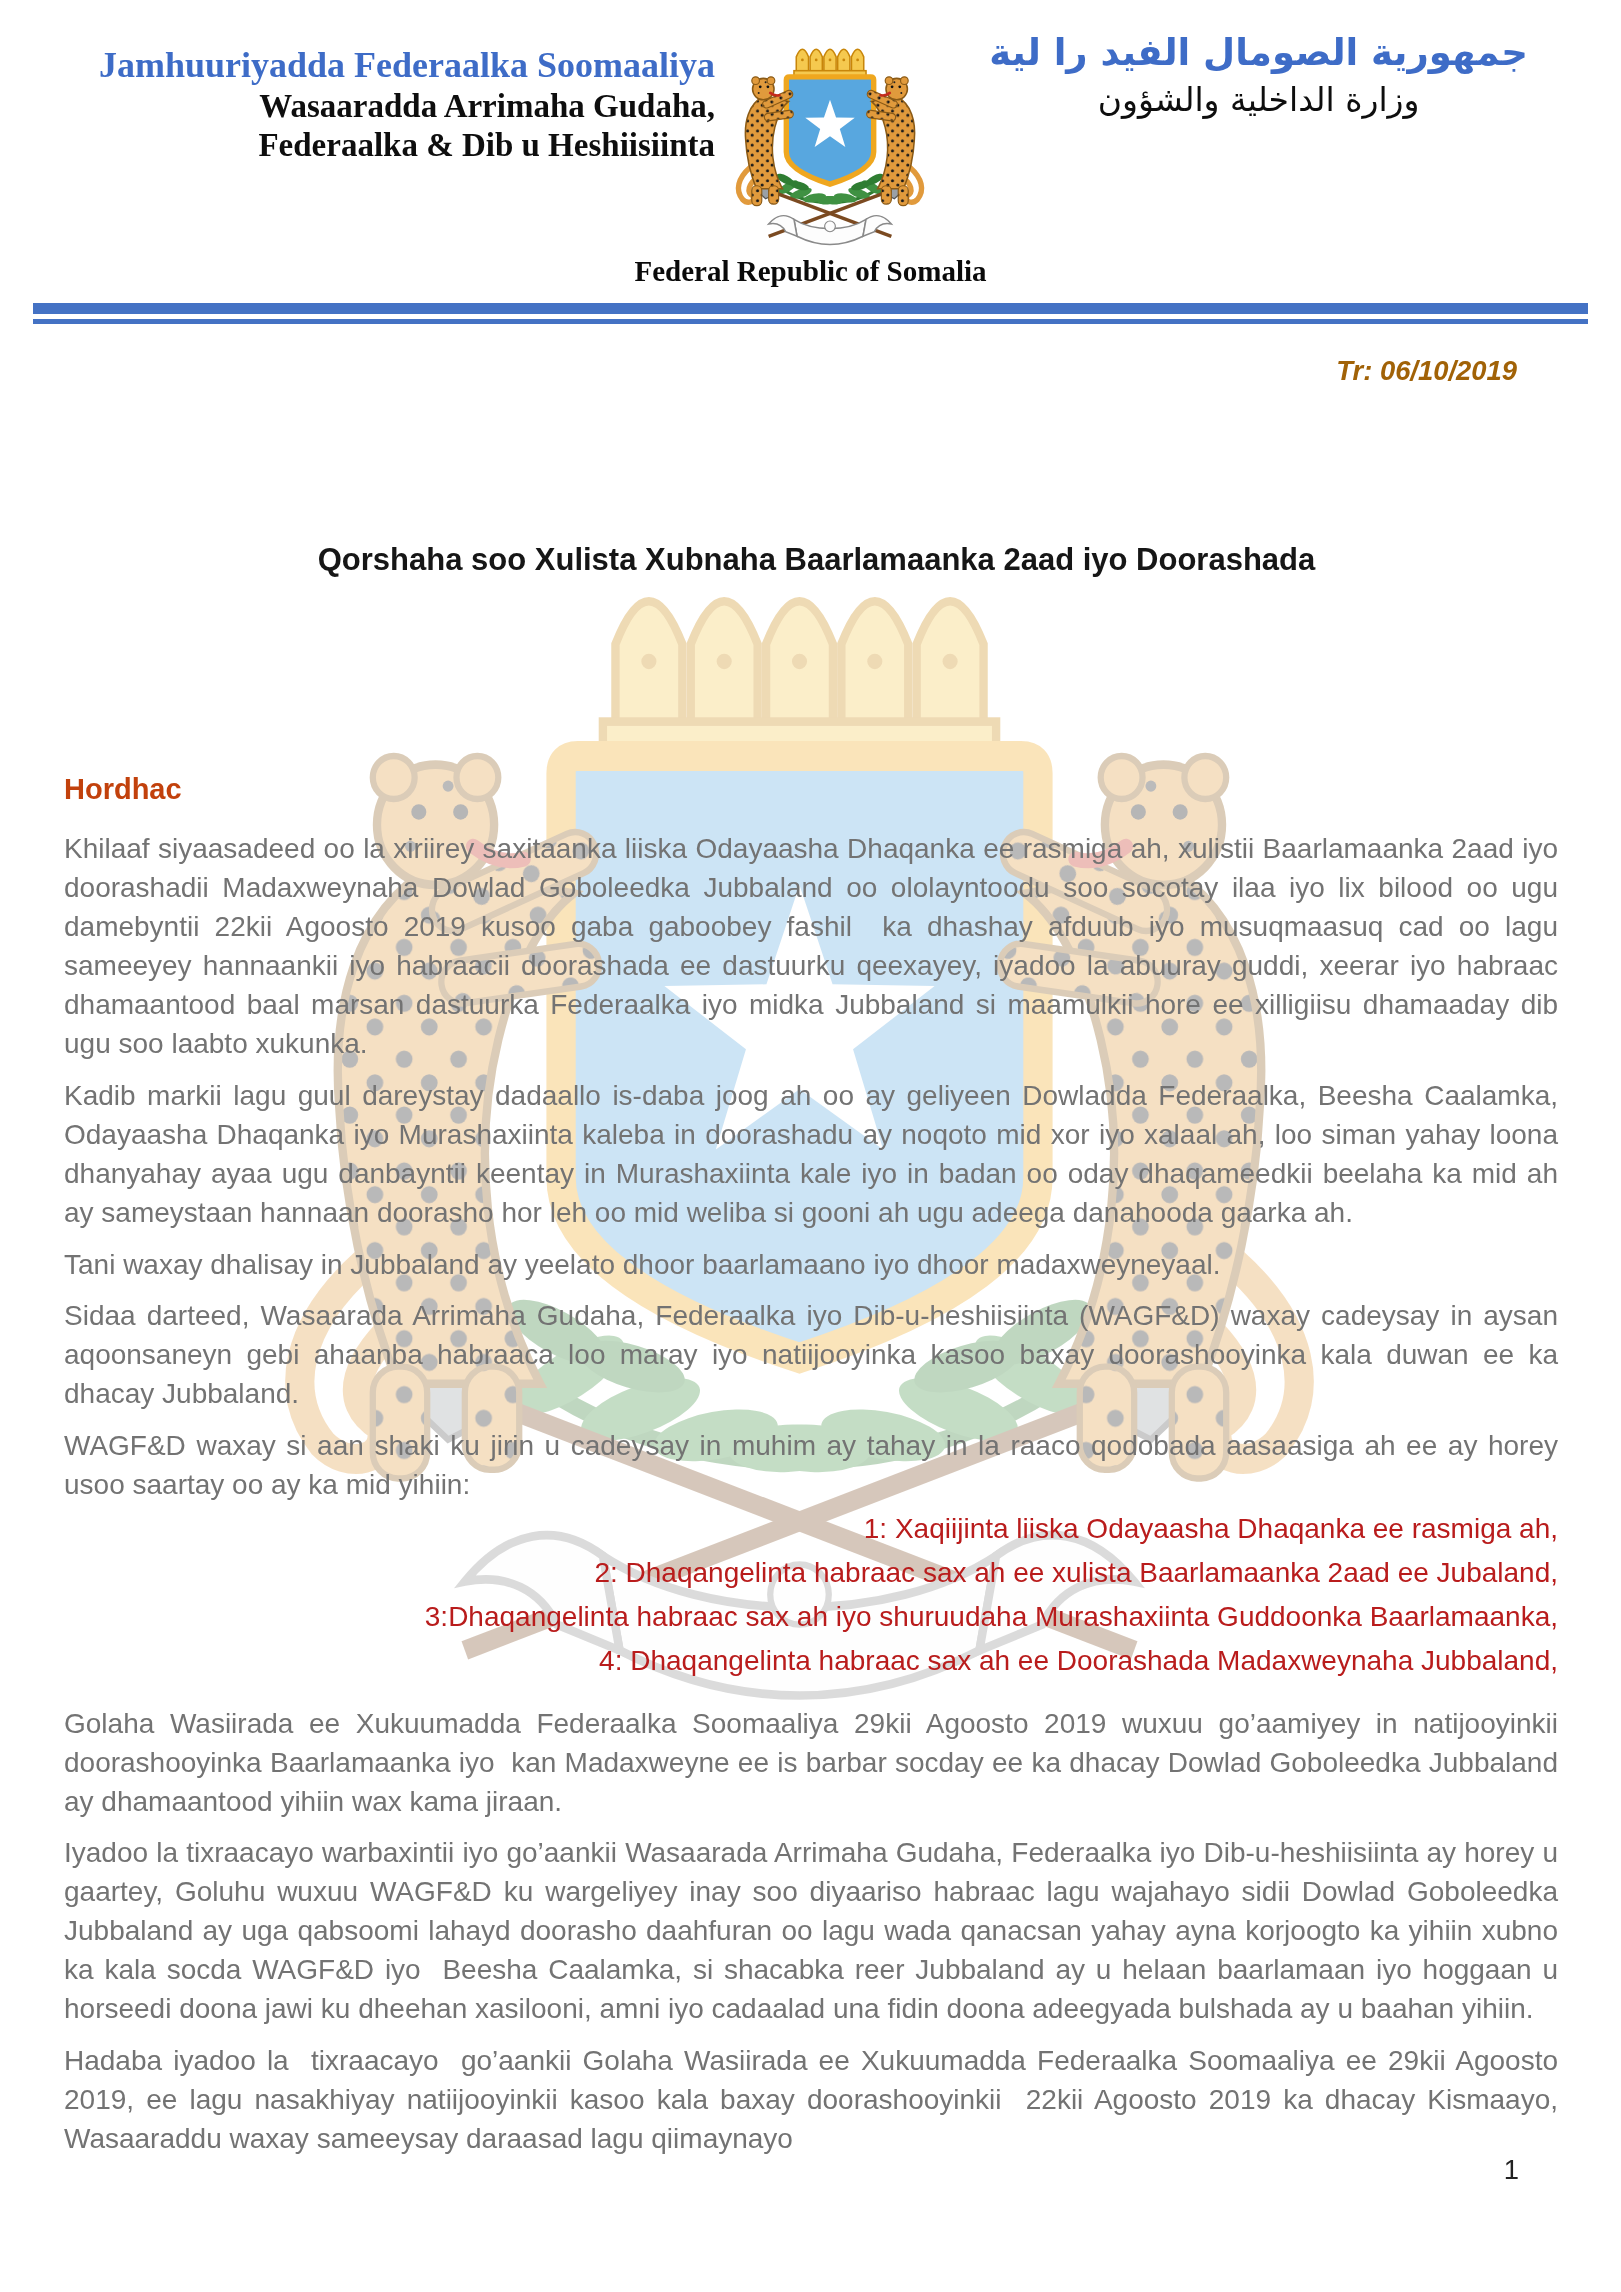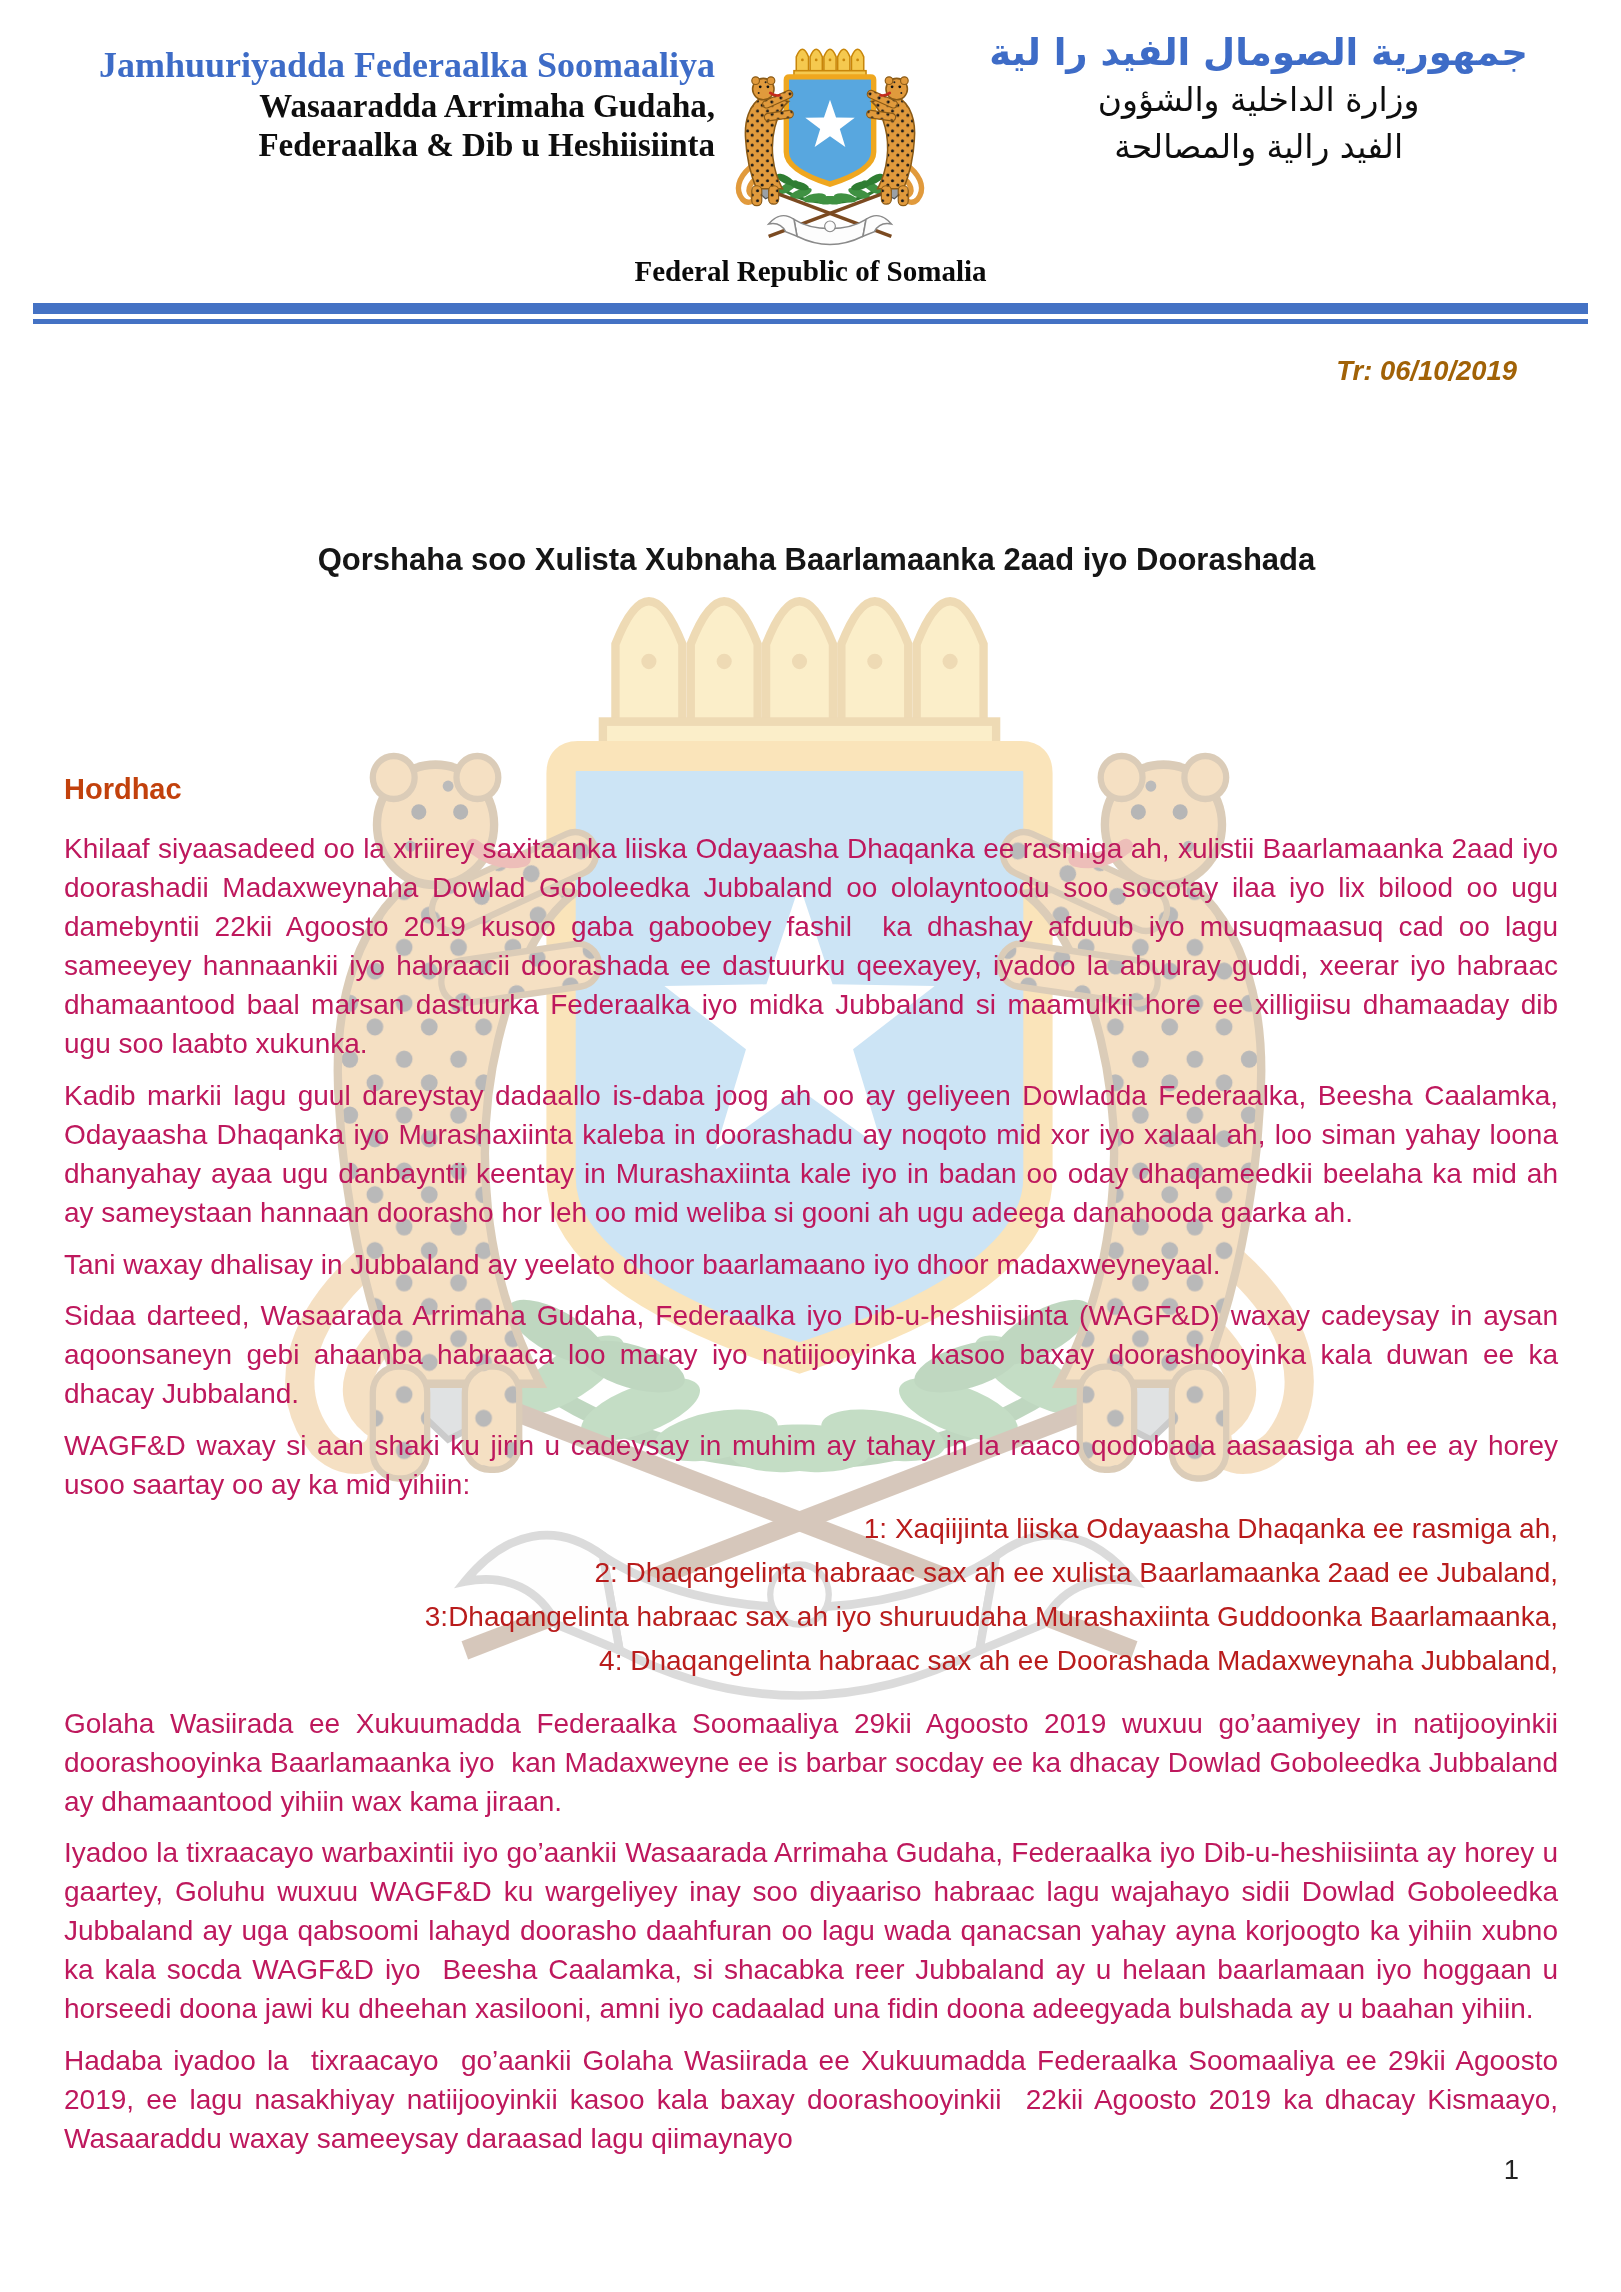--- a/index.html
+++ b/index.html
@@ -34,21 +34,21 @@
   .rule .thick{height:10.8px;background:#4472c4;}
   .rule .thin{height:4.9px;background:#4472c4;margin-top:4.9px;}
 
   .dateline{text-align:right;padding-right:104px;margin-top:31px;font-weight:bold;font-style:italic;font-size:27.4px;color:#a16207;}
 
   .doc-title{text-align:center;font-weight:bold;font-size:31px;line-height:1.58;margin-top:51px;color:#161616;white-space:pre-wrap;padding-left:12px;}
 
   
   .body{padding:0 63px 0 64px;}
   .heading{font-weight:bold;font-size:29px;margin:90px 0 0 0;color:#c2410c;}
-  p.para{font-size:28px;line-height:39px;text-align:justify;margin:23.5px 0 0 0;white-space:pre-wrap;color:#be185d;}
+  p.para{font-size:28px;line-height:39px;text-align:justify;margin:23.5px 0 0 0;white-space:pre-wrap;color:#737373;}
   p.para + p.para{margin-top:12.7px;}
   p.li{font-size:28px;line-height:39px;text-align:right;margin:5px 0 0 0;white-space:pre-wrap;color:#b91c1c;}
 
   .pagenum{position:absolute;right:102px;top:2154px;font-size:27.4px;color:#222;}
 </style>
 </head>
 <body>
 
 <svg width="0" height="0" style="position:absolute" aria-hidden="true">
   <defs>
@@ -150,21 +150,20 @@
         <div class="l3">Federaalka &amp; Dib u Heshiisiinta</div>
       </div>
 
       <svg class="hdr-emblem" viewBox="0 0 300 270">
         <use href="#coat"></use>
       </svg>
 
       <div class="hdr-right">
         <div class="l1">جمهورية الصومال الفيد را لية</div>
         <div class="l2">وزارة الداخلية والشؤون</div>
-        <div class="l3">الفيد رالية والمصالحة</div>
       </div>
     </div>
 
     <div class="ministry">
       <div>Federal Republic of Somalia</div>
     </div>
 
     <div class="rule">
       <div class="thick"></div>
       <div class="thin"></div>

